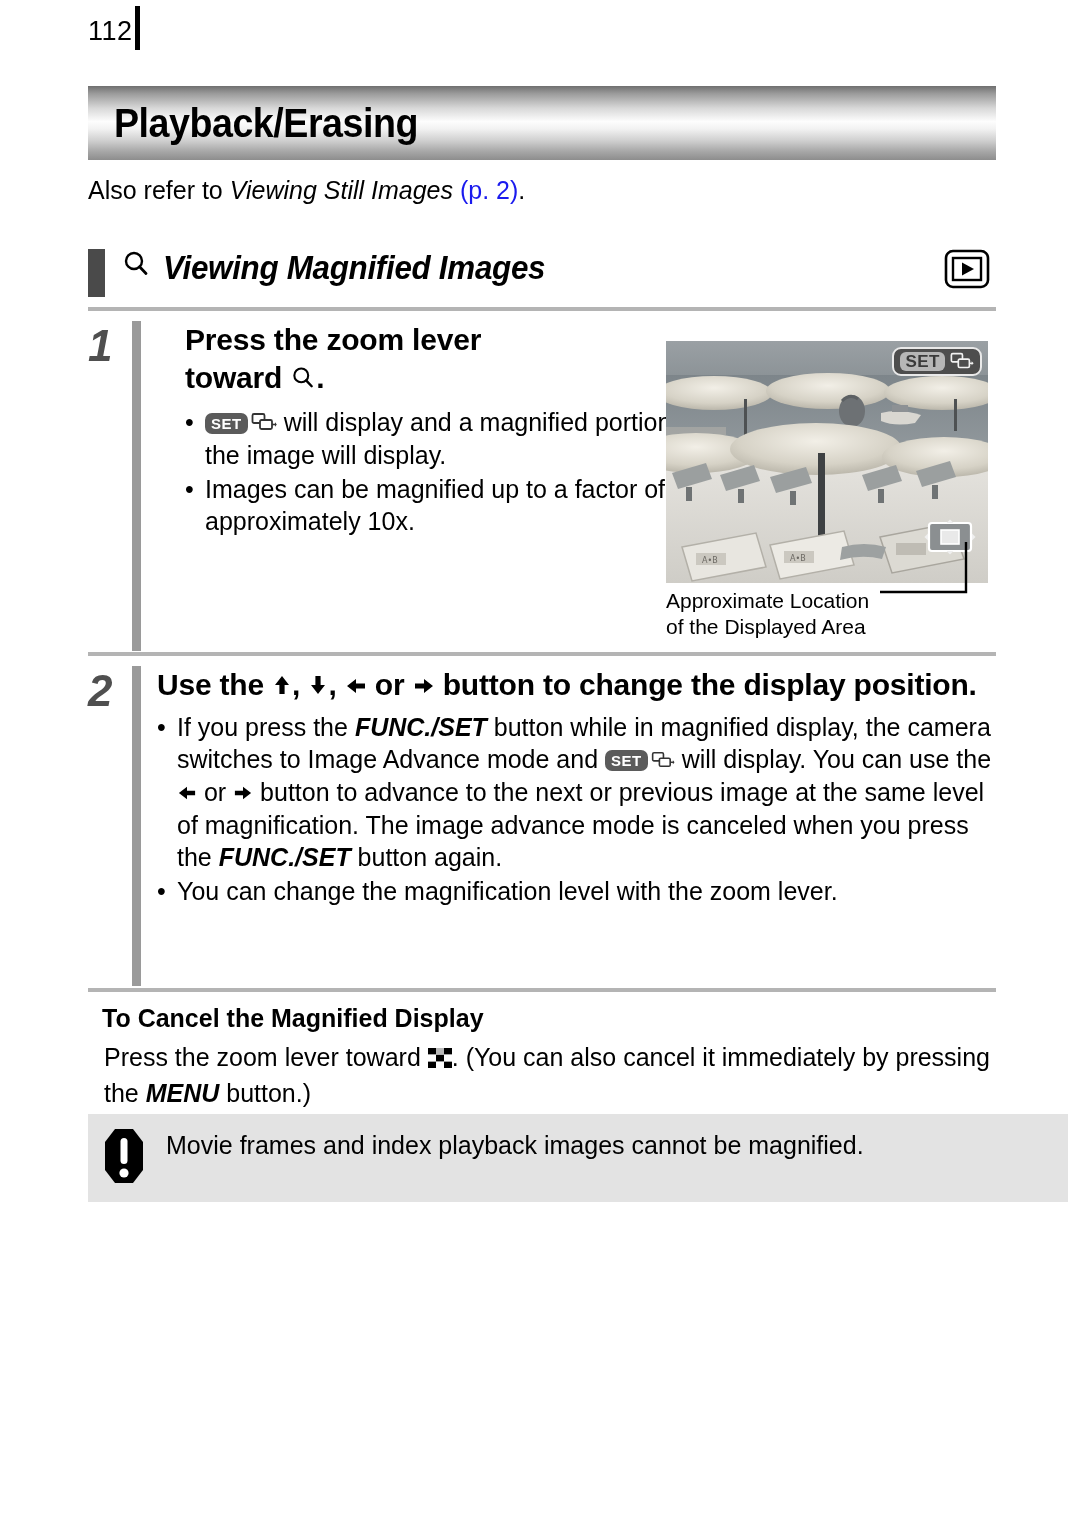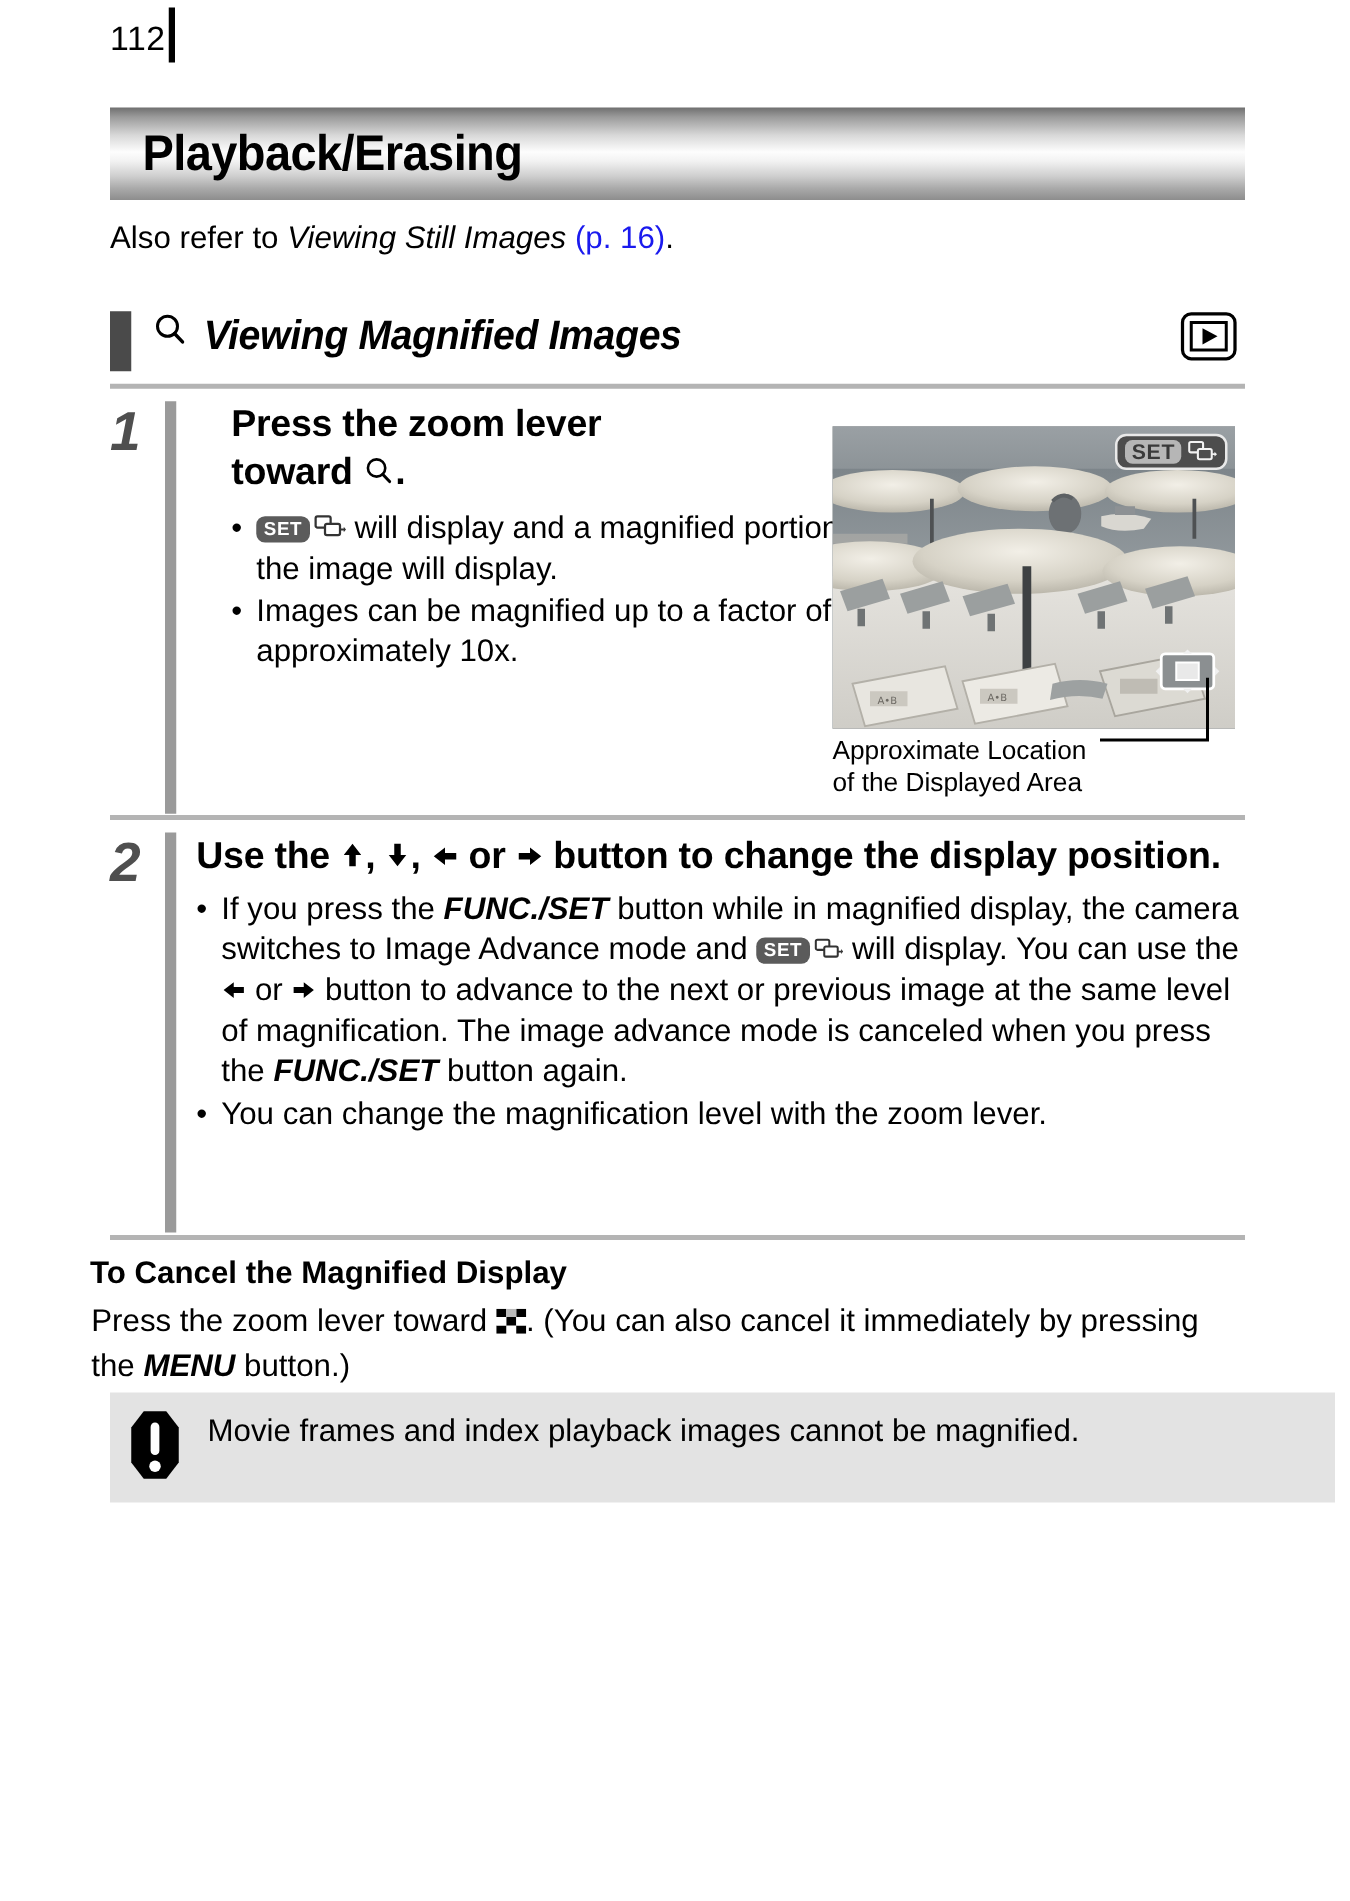--- a/index.html
+++ b/index.html
@@ -243,27 +243,27 @@
     position: absolute;
     right: 4px;
     top: -46px;
     width: 104px;
     height: 58px;
   }
 
   
   .subhead {
     position: absolute;
-    left: 72px;
+    left: 102px;
     font-size: 25px;
     font-weight: bold;
   }
   .subtext {
     position: absolute;
-    left: 73px;
+    left: 104px;
     width: 912px;
     font-size: 25px;
     line-height: 34px;
   }
 
   
   .note {
     position: absolute;
     left: 88px;
     top: 1114px;
@@ -290,21 +290,21 @@
 <div class="page-num-wrap">
   <span class="page-num">112</span>
   <span class="page-num-rule"></span>
 </div>
 
 <div class="banner">
   <span class="banner-title">Playback/Erasing</span>
 </div>
 
 <div class="refer">
-  <span>Also refer to </span><i>Viewing Still Images</i><span class="lnk"> (p. 16)</span><span>.</span>
+  <span>Also refer to </span><i>Viewing Still Images</i><span class="lnk"> (p. 2)</span><span>.</span>
 </div>
 
 <div class="section-head">
   <span class="section-bar"></span>
   <span class="mag-icon">
     <svg width="30" height="30" viewBox="0 0 30 30">
       <circle cx="13" cy="12" r="8" fill="none" stroke="#000" stroke-width="2.4"></circle>
       <line x1="18.6" y1="17.8" x2="25" y2="24.5" stroke="#000" stroke-width="2.8" stroke-linecap="round"></line>
     </svg>
   </span>

